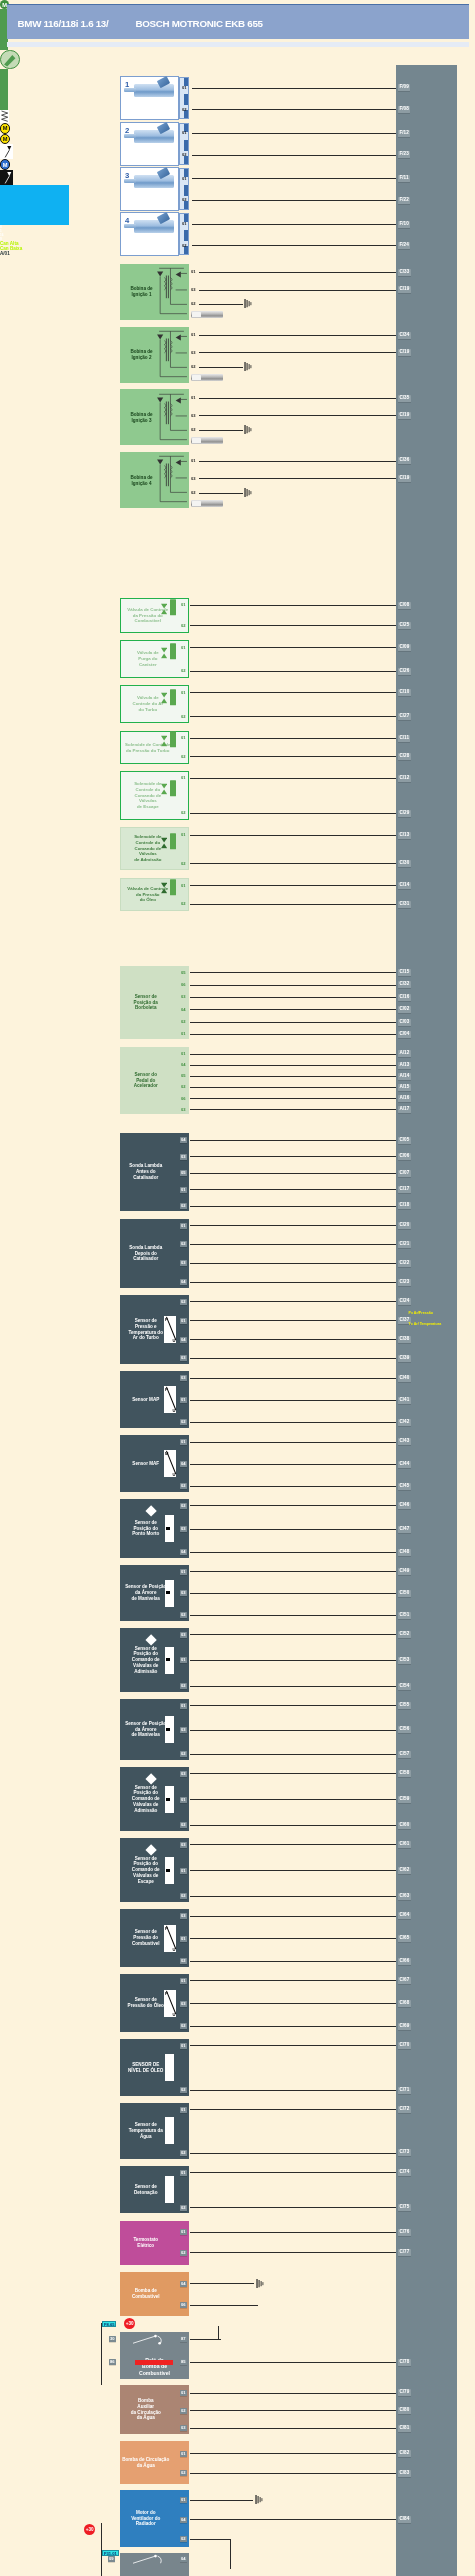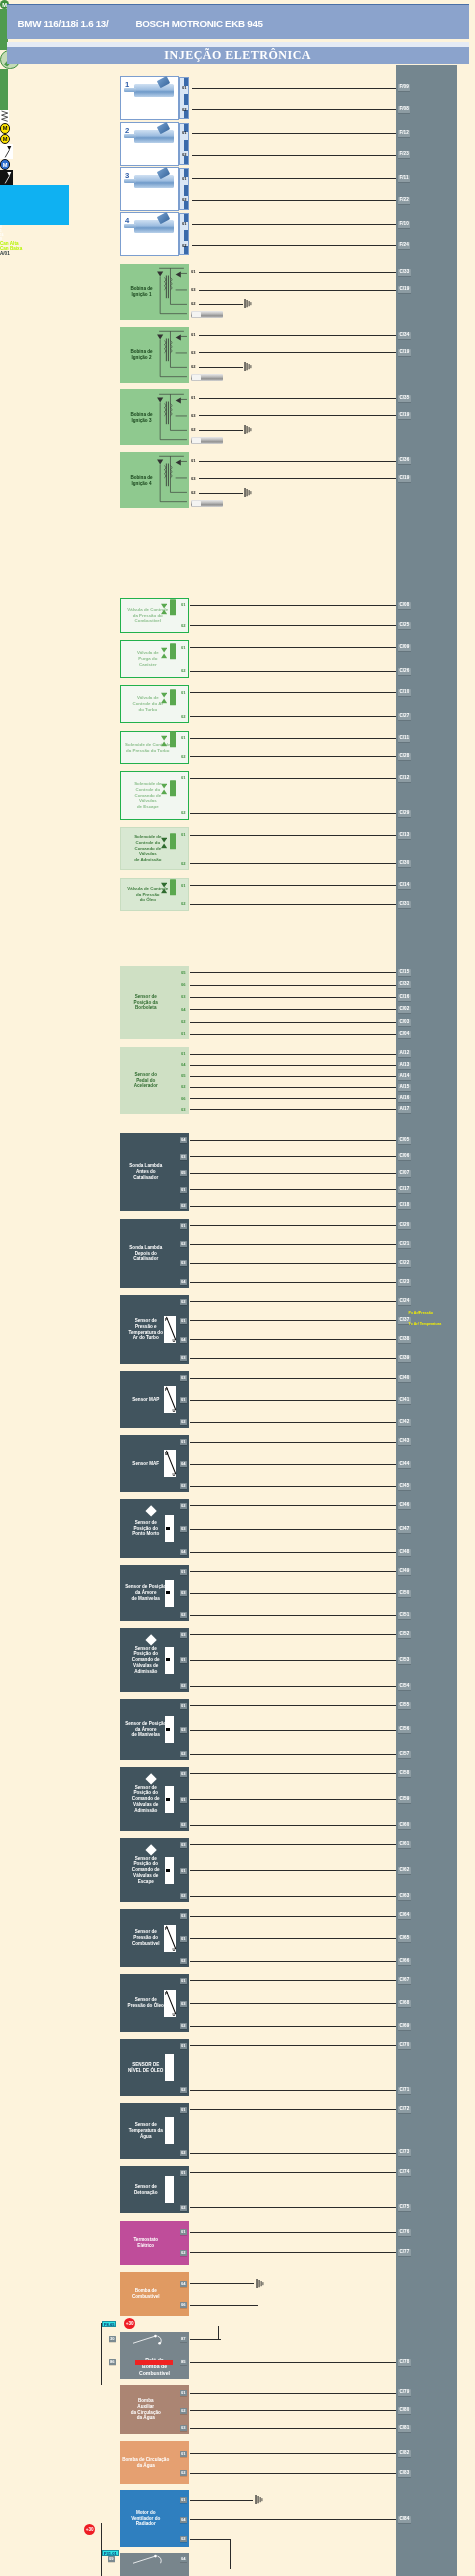--- a/index.html
+++ b/index.html
@@ -137,24 +137,23 @@
             background:#ee1c24; color:#fff; font-size:4.6px; font-weight:bold;
             display:flex;align-items:center;justify-content:center;}
 </style>
 </head>
 <body>
 
 <div id="page">
 
   <div class="hdr-band"></div>
   <div class="hdr-title">
-    <span class="hdr-model">BMW 116/118i 1.6   13/</span><span class="hdr-ecu">BOSCH MOTRONIC EKB 945</span>
+    <span class="hdr-model">BMW 116/118i 1.6   13/</span><span class="hdr-ecu">BOSCH MOTRONIC EKB 655</span>
   </div>
   <div class="hdr-white"></div>
-  <div class="hdr-sub">INJEÇÃO ELETRÔNICA</div>
 
   <div class="bus"></div>
 
   <div id="diagram">
       <div class="inj-card" style="left:120px;top:76px;width:59px;height:44px;">
         <div class="inj-num">1</div>
         <div class="inj-body"></div>
         <div class="inj-nose"></div>
         <div class="inj-plug"></div>
       </div>

